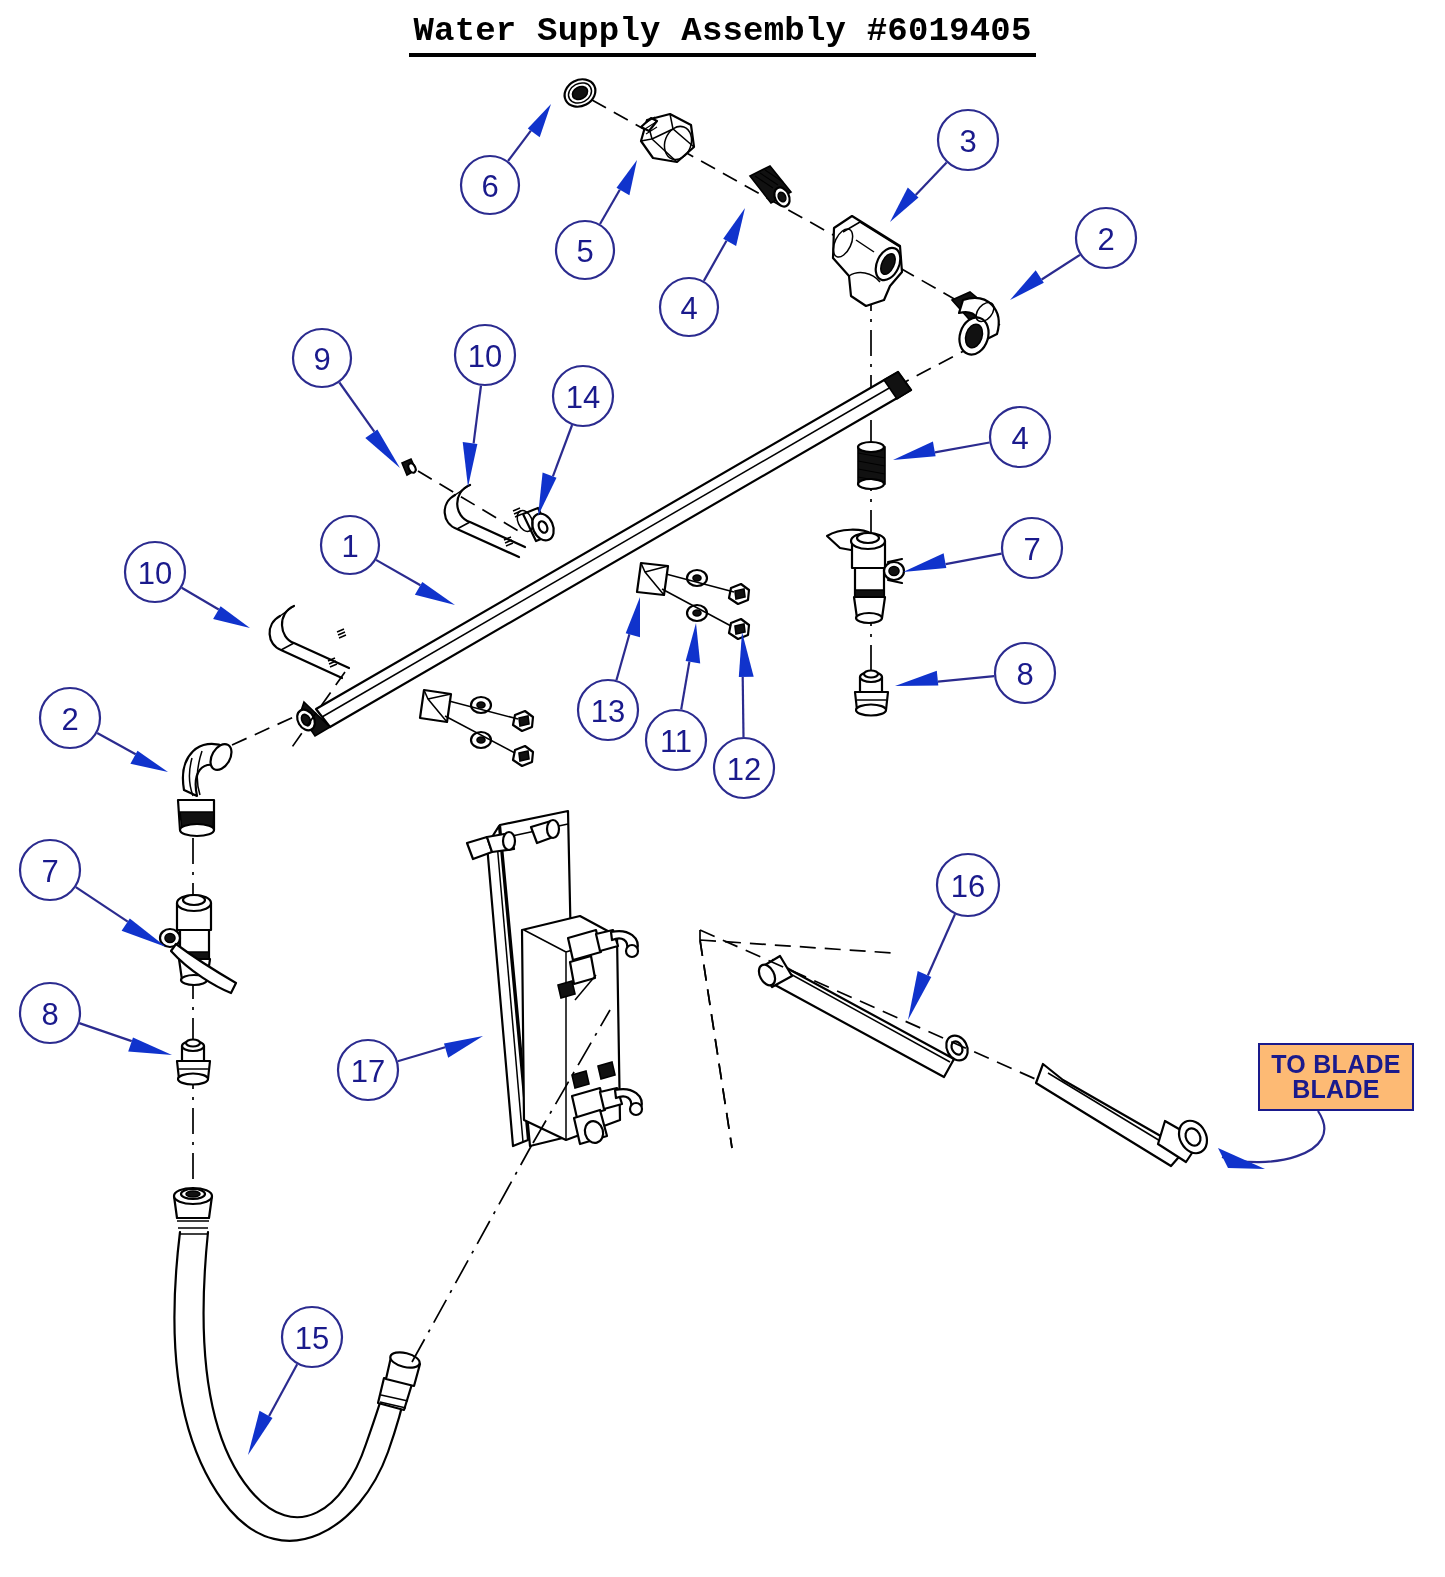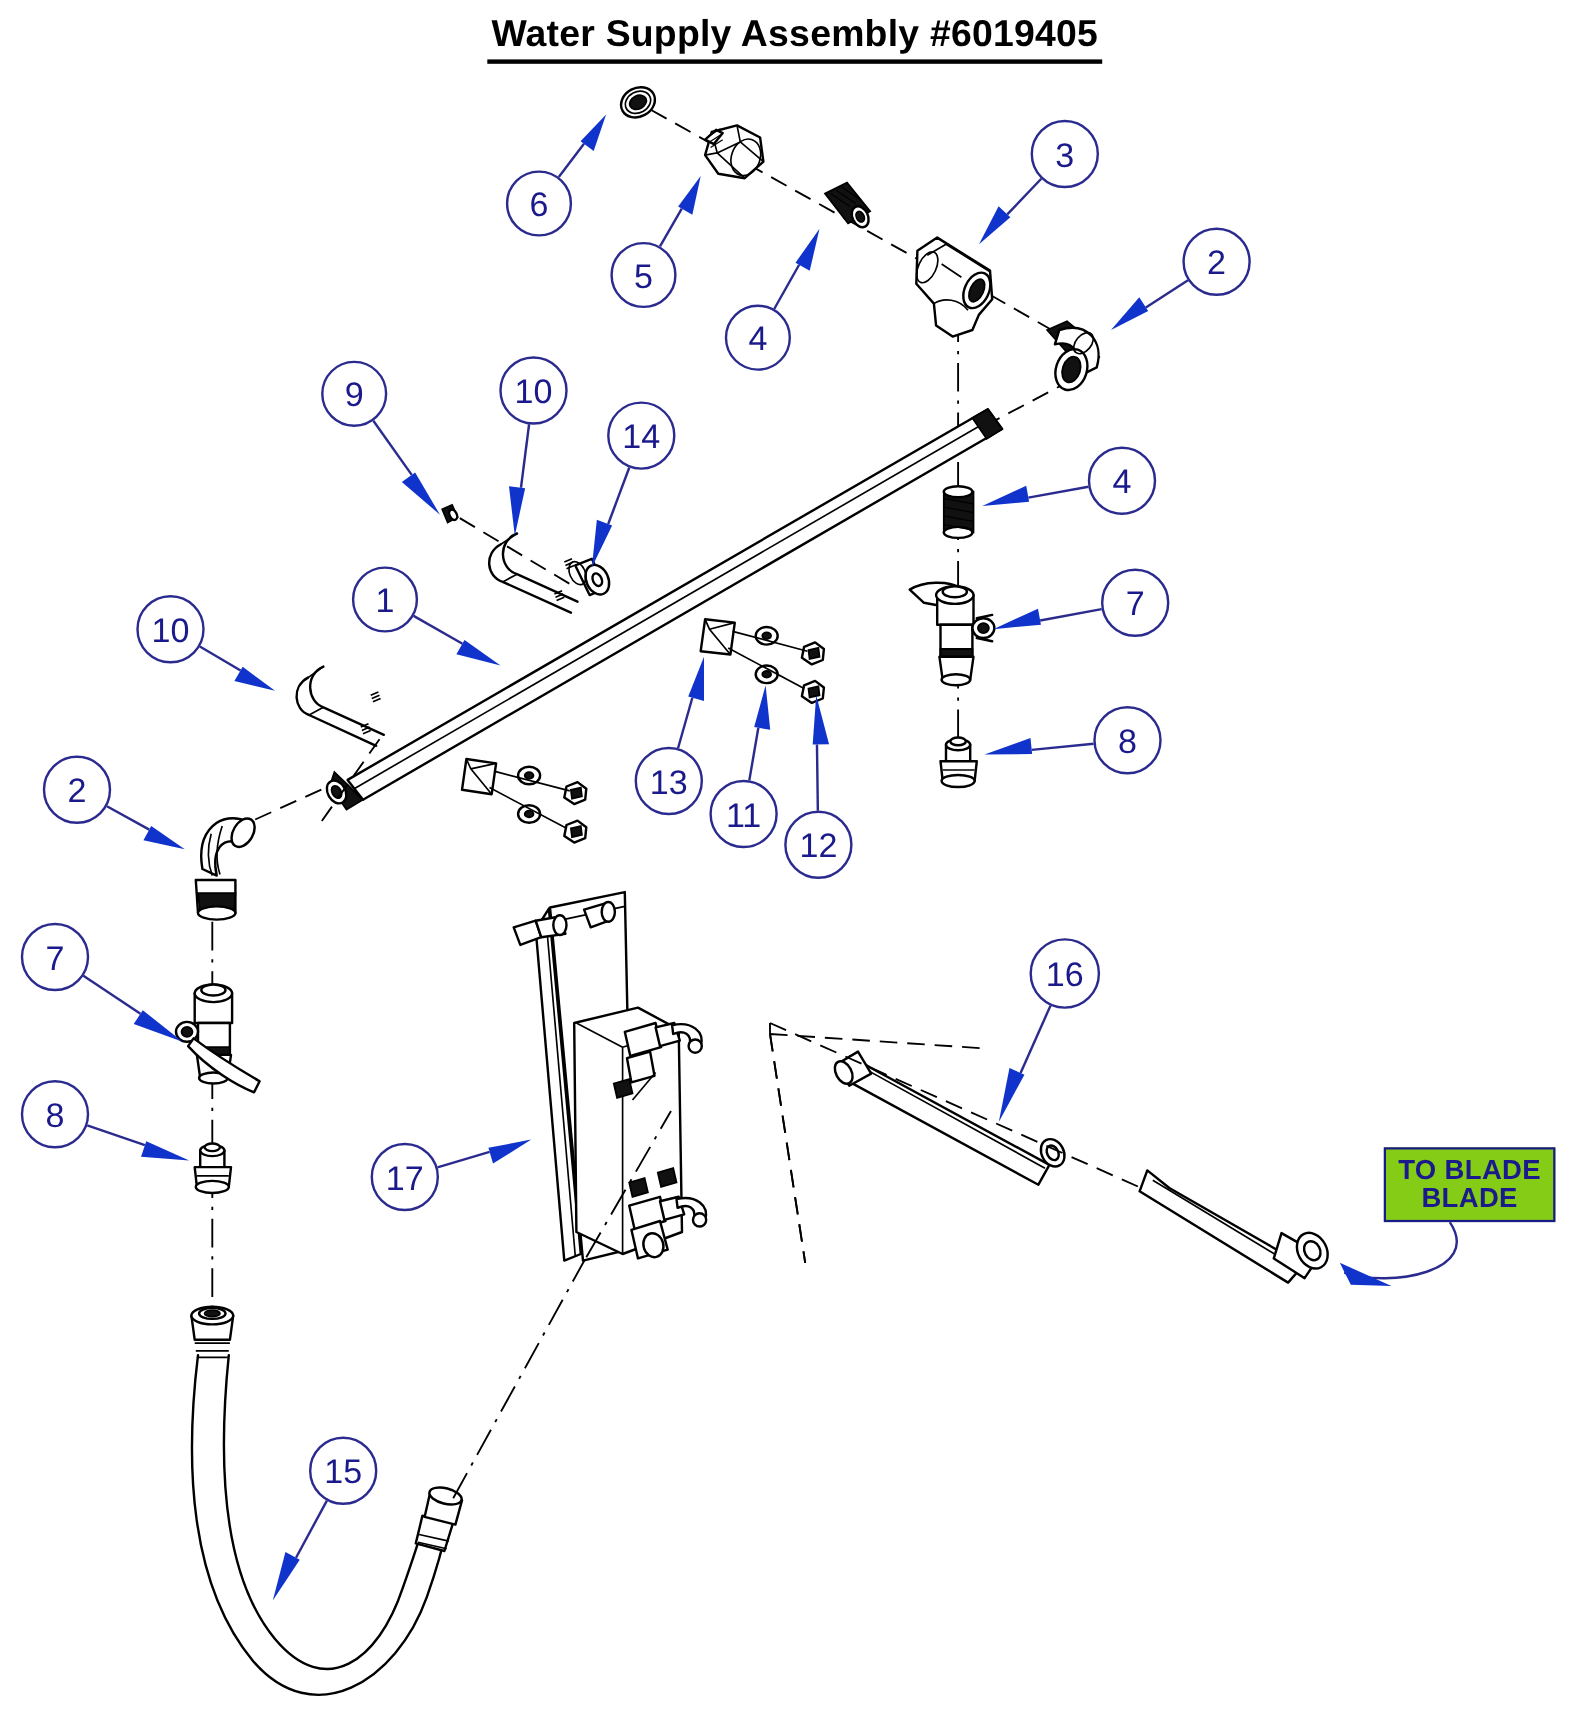--- a/index.html
+++ b/index.html
@@ -12,21 +12,21 @@
   #title-block{
     position:absolute;left:0;top:12px;width:1445px;text-align:center;
     pointer-events:none;
   }
   #title-text{
     display:inline-block;
     font-size:34px;font-weight:bold;color:#000000;
     letter-spacing:0.2px;
     border-bottom:4px solid #000000;
     padding:0 4px 3px 4px;
-    font-family:Liberation Sans, sans-serif;
+    font-family:Liberation Mono, monospace;
   }
   svg.layer{position:absolute;left:0;top:0;width:1445px;height:1577px;}
   .callout-num{
     font-family:"Liberation Sans", sans-serif;
     font-size:31px;
     fill:#1a1a8c;
     text-anchor:middle;
     dominant-baseline:central;
     font-weight:normal;
   }
@@ -37,21 +37,21 @@
   .part-thin{stroke:#000000;fill:none;stroke-width:1.5;}
   .part-fill-white{fill:#ffffff;stroke:#000000;stroke-width:2.2;stroke-linejoin:round;}
   .part-fill-black{fill:#111111;stroke:#000000;stroke-width:1.6;}
   .centerline{stroke:#000000;fill:none;stroke-width:1.7;stroke-dasharray:16 9;}
   .centerline-dashdot{stroke:#000000;fill:none;stroke-width:1.7;stroke-dasharray:26 8 3 8;}
   .hatch{stroke:#000000;stroke-width:1.1;fill:none;}
   #blade-guard-label{
     position:absolute;
     left:1258px;top:1043px;width:156px;height:68px;
     border:2.5px solid #1a1a8c;
-    background:#84cc16;
+    background:#fdba74;
     display:flex;flex-direction:column;align-items:center;justify-content:center;
     line-height:1.02;
     box-sizing:border-box;
   }
   #blade-guard-label span{
     color:#1a1a8c;font-weight:bold;font-size:25px;
     font-family:"Liberation Sans", sans-serif;letter-spacing:0.3px;
     display:block;text-align:center;white-space:nowrap;
   }
 </style>

